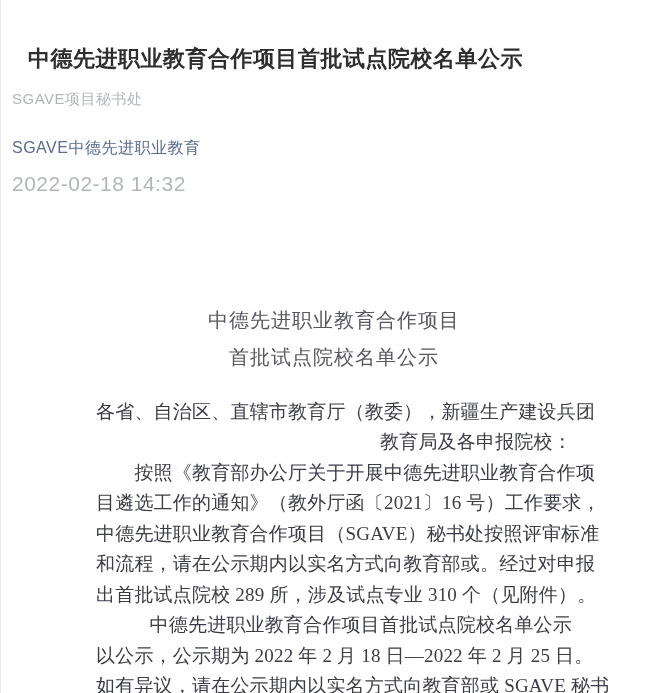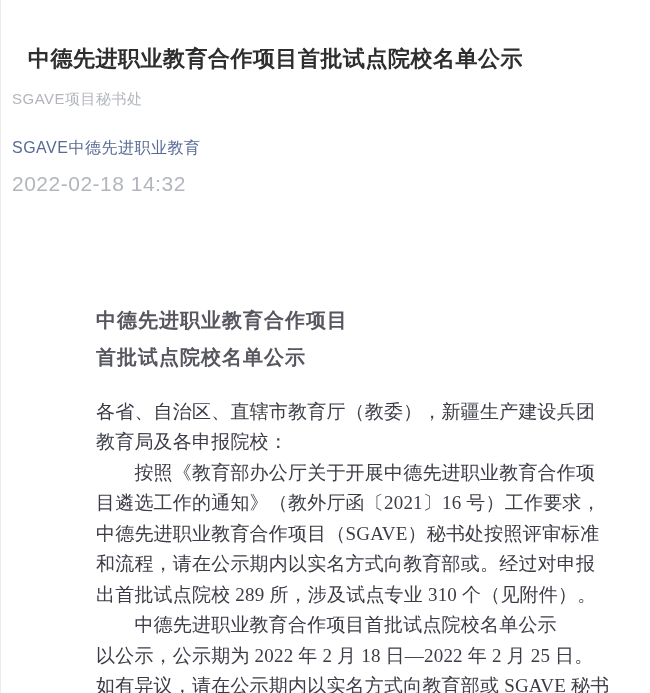--- a/index.html
+++ b/index.html
@@ -62,38 +62,39 @@
   .doc-scan {
     margin: 0;
     cursor: pointer;
   }
   .doc-column {
     margin-left: 95px;
     width: 476px;
   }
   .doc-heading {
     margin-top: 106px;
-    text-align: left;
+    text-align: center;
     font-family: "Liberation Sans", sans-serif;
     font-size: 20px;
-    font-weight: 700;
+    font-weight: 400;
     color: #56575f;
     line-height: 37px;
     letter-spacing: 1px;
   }
   .doc-body {
     margin-top: 21px;
     font-family: "Liberation Serif", "DejaVu Serif", serif;
     font-size: 19px;
     color: #3b3c45;
     line-height: 30.5px;
     letter-spacing: 0.2px;
   }
   .doc-line {
     white-space: nowrap;
+    text-align: right;
   }
 </style>
 </head>
 <body>
 
 <div class="page">
 
   <div class="article-header">
     <h1 class="article-title">中德先进职业教育合作项目首批试点院校名单公示</h1>
 

